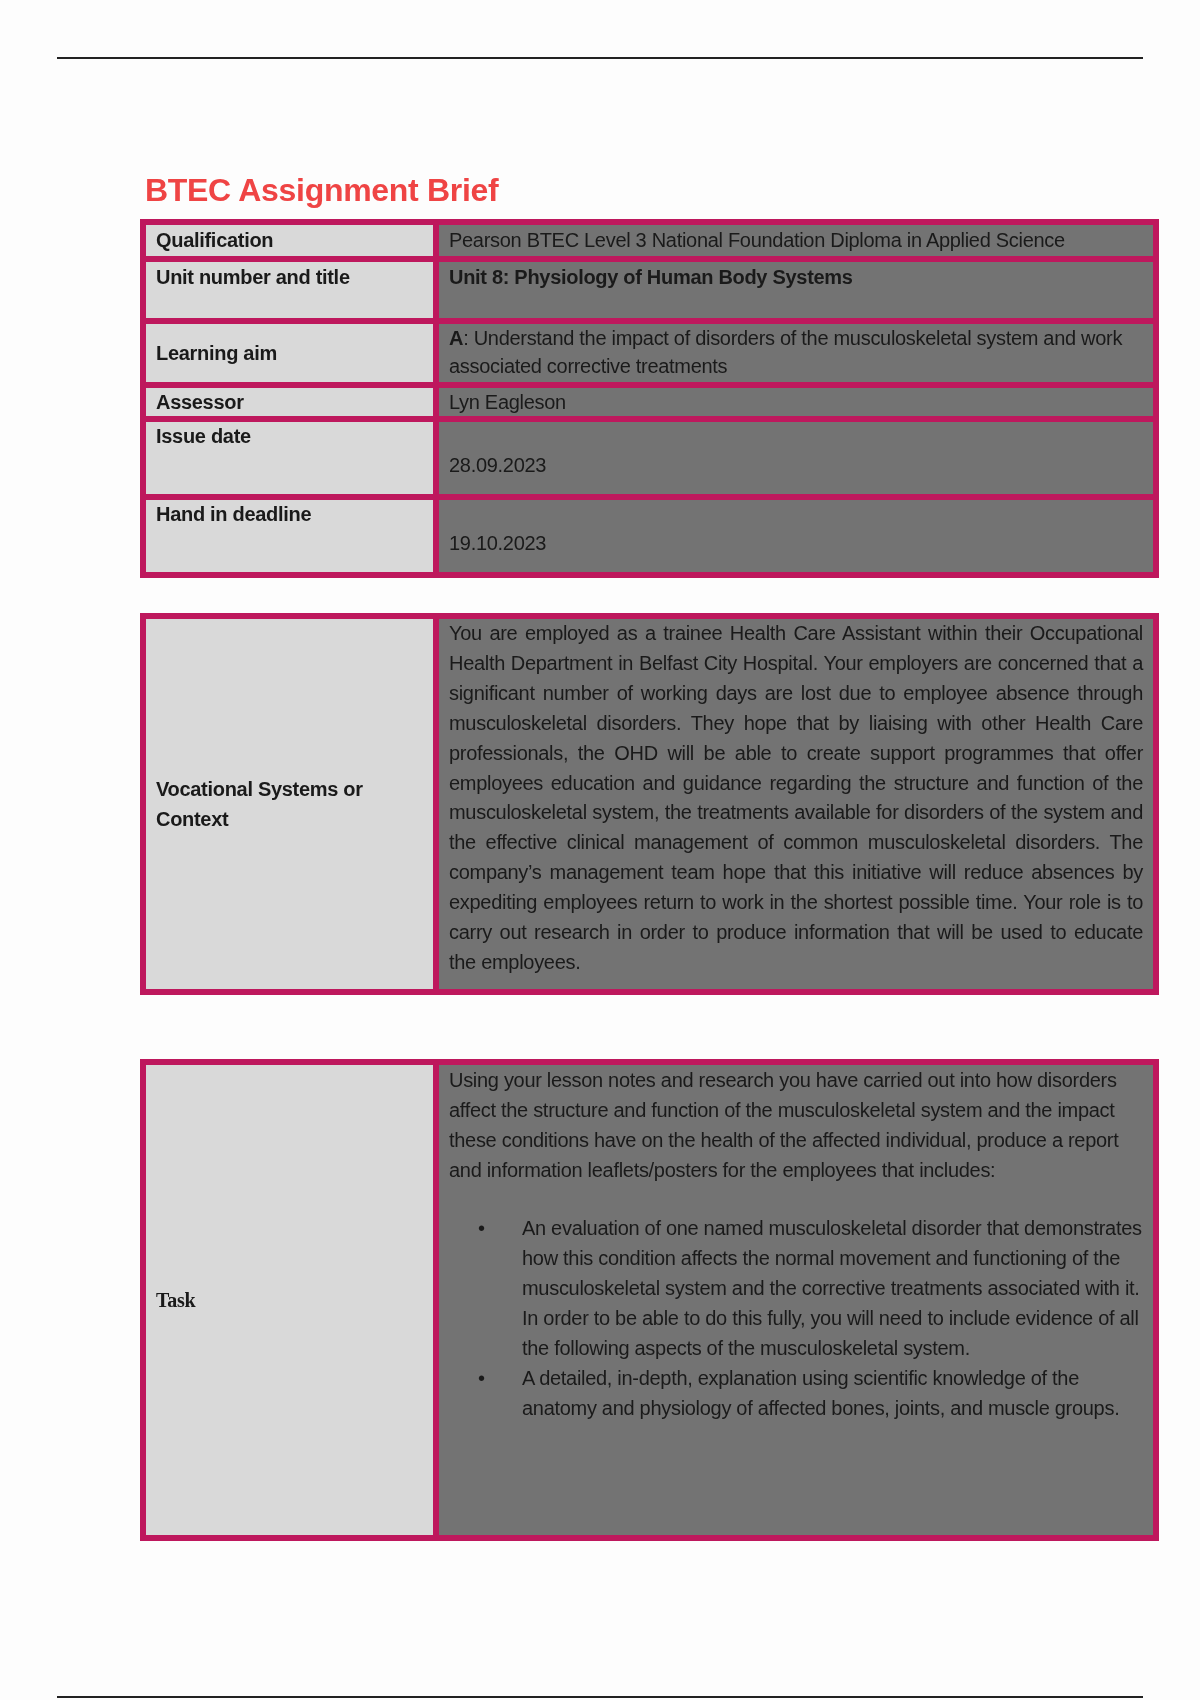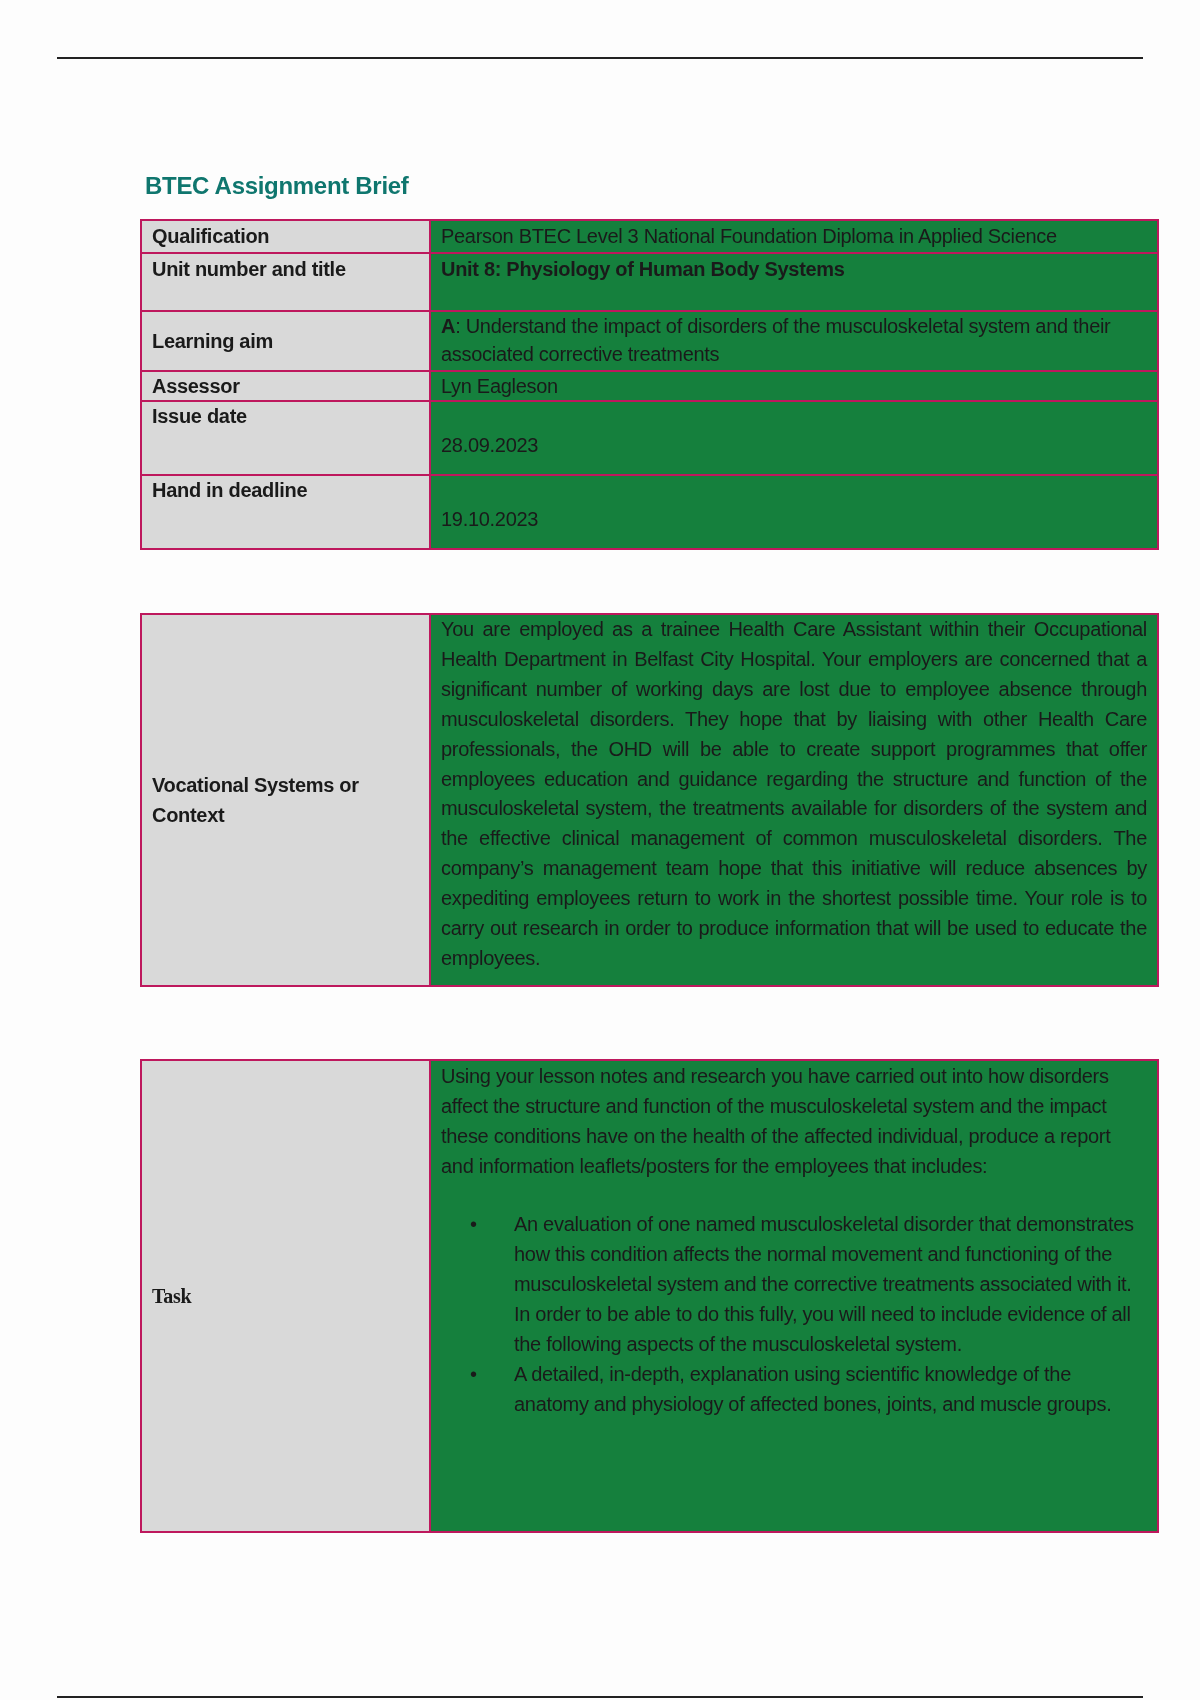--- a/index.html
+++ b/index.html
@@ -22,48 +22,48 @@
     height: 2px;
     background: #222;
   }
   .hr.top { top: 57px; }
   .hr.bottom { top: 1696px; }
 
   .doc-title {
     position: absolute;
     left: 145px;
     top: 172px;
-    font-size: 24px;
+    font-size: 32px;
     font-weight: bold;
-    color: #0f766e;
+    color: #ef4444;
     letter-spacing: -0.3px;
   }
 
   table.brief {
     position: absolute;
     left: 140px;
     width: 1019px;
     border-collapse: collapse;
     table-layout: fixed;
   }
   table.brief td {
-    border: 2px solid #be185d;
+    border: 6px solid #be185d;
     font-size: 20px;
     line-height: 28px;
     padding: 0 10px;
     vertical-align: top;
   }
   table.brief td.label {
     width: 267px;
     background: #d9d9d9;
     font-weight: bold;
     letter-spacing: -0.3px;
   }
   table.brief td.value {
-    background: #15803d;
+    background: #737373;
     letter-spacing: -0.3px;
   }
 
   
   #t1 { top: 219px; }
   #t1 tr.r-qual td { height: 31px; line-height: 30px; }
   #t1 tr.r-unit td { height: 56px; line-height: 30px; }
   #t1 tr.r-aim td { height: 58px; }
   #t1 tr.r-aim td.label { vertical-align: middle; }
   #t1 tr.r-title td { height: 28px; }
@@ -115,21 +115,21 @@
       <tr class="r-qual">
     <td class="label">Qualification</td>
     <td class="value">Pearson BTEC Level 3 National Foundation Diploma in Applied Science</td>
   </tr>
   <tr class="r-unit">
     <td class="label">Unit number and title</td>
     <td class="value" style="font-weight:bold">Unit 8: Physiology of Human Body Systems</td>
   </tr>
   <tr class="r-aim">
     <td class="label">Learning aim</td>
-    <td class="value"><b>A</b><span>: Understand the impact of disorders of the musculoskeletal system and their associated corrective treatments</span></td>
+    <td class="value"><b>A</b><span>: Understand the impact of disorders of the musculoskeletal system and work associated corrective treatments</span></td>
   </tr>
   <tr class="r-assessor">
     <td class="label">Assessor</td>
     <td class="value">Lyn Eagleson</td>
   </tr>
   <tr class="r-issue">
     <td class="label">Issue date</td>
     <td class="value">28.09.2023</td>
   </tr>
   <tr class="r-deadline">

